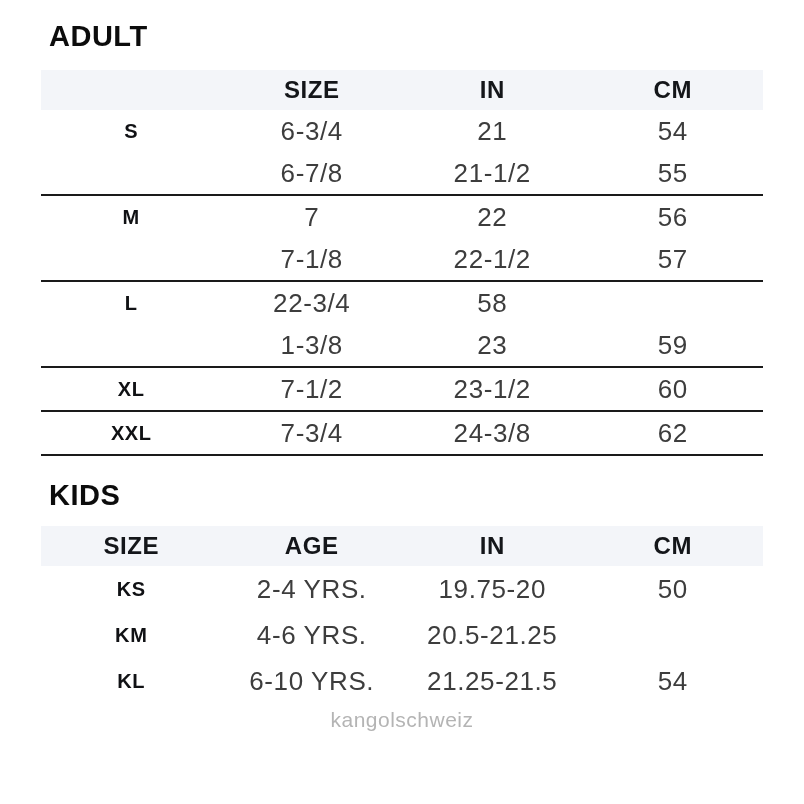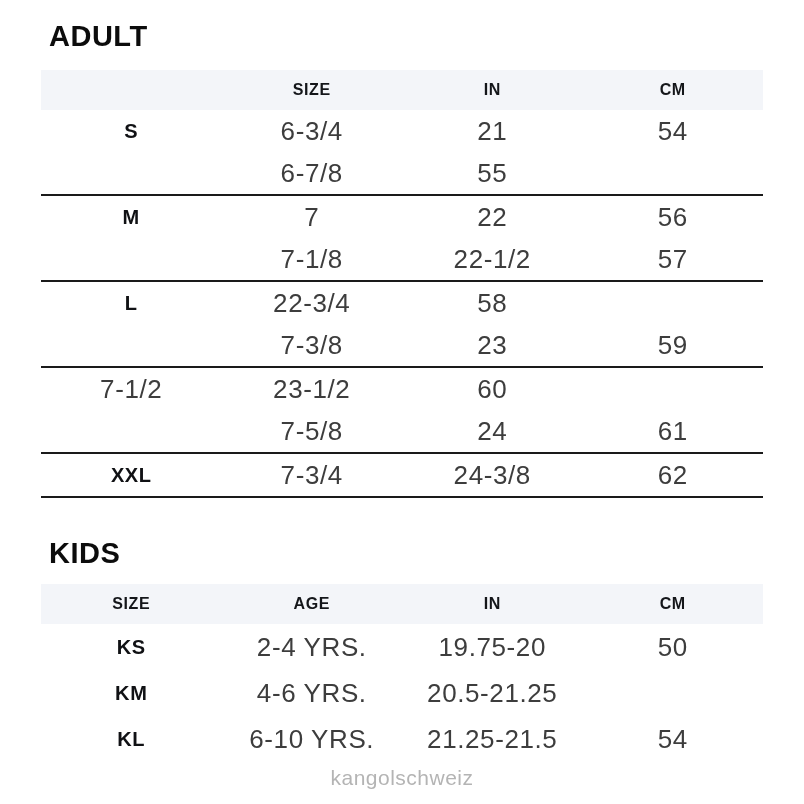--- a/index.html
+++ b/index.html
@@ -40,37 +40,37 @@
   }
   .cell {
     text-align: center;
     font-size: 26px;
     font-weight: 300;
     letter-spacing: 0.6px;
     color: #3d3d3d;
     white-space: nowrap;
   }
   .th {
-    font-size: 16px;
+    font-size: 24px;
     font-weight: 700;
     letter-spacing: 0.6px;
     color: #14161a;
   }
   .label-cell {
     font-size: 20px;
     font-weight: 700;
     letter-spacing: 0.6px;
     color: #101114;
   }
   .adult-table .data-row { height: 42px; }
   .kids-table  .data-row { height: 46px; }
   .size-group {
     border-bottom: 2px solid #1a1a1a;
   }
-  .kids-section { margin-top: 39px; }
+  .kids-section { margin-top: 23px; }
   .kids-table { margin-top: 0; }
   .kids-section .section-title { margin-bottom: 14px; }
   .watermark {
     margin-top: 4px;
     text-align: center;
     font-size: 21px;
     font-weight: 400;
     letter-spacing: 0.5px;
     color: #b4b4b4;
   }
@@ -94,20 +94,21 @@
       <div class="size-group">
         <div class="row data-row">
           <div class="cell label-cell">S</div>
           <div class="cell">6-3/4</div>
           <div class="cell">21</div>
           <div class="cell">54</div>
         </div>
         <div class="row data-row">
           <div class="cell label-cell"></div>
           <div class="cell">6-7/8</div>
+          <div class="cell">21-1/2</div>
           <div class="cell">55</div>
         </div>
       </div>
 
       <div class="size-group">
         <div class="row data-row">
           <div class="cell label-cell">M</div>
           <div class="cell">7</div>
           <div class="cell">22</div>
           <div class="cell">56</div>
@@ -121,37 +122,32 @@
       </div>
 
       <div class="size-group">
         <div class="row data-row">
           <div class="cell label-cell">L</div>
           <div class="cell">22-3/4</div>
           <div class="cell">58</div>
         </div>
         <div class="row data-row">
           <div class="cell label-cell"></div>
-          <div class="cell">7-3/8</div>
+          <div class="cell">1-3/8</div>
           <div class="cell">23</div>
           <div class="cell">59</div>
         </div>
       </div>
 
       <div class="size-group">
         <div class="row data-row">
+          <div class="cell label-cell">XL</div>
           <div class="cell">7-1/2</div>
           <div class="cell">23-1/2</div>
           <div class="cell">60</div>
-        </div>
-        <div class="row data-row">
-          <div class="cell label-cell"></div>
-          <div class="cell">7-5/8</div>
-          <div class="cell">24</div>
-          <div class="cell">61</div>
         </div>
       </div>
 
       <div class="size-group">
         <div class="row data-row">
           <div class="cell label-cell">XXL</div>
           <div class="cell">7-3/4</div>
           <div class="cell">24-3/8</div>
           <div class="cell">62</div>
         </div>

